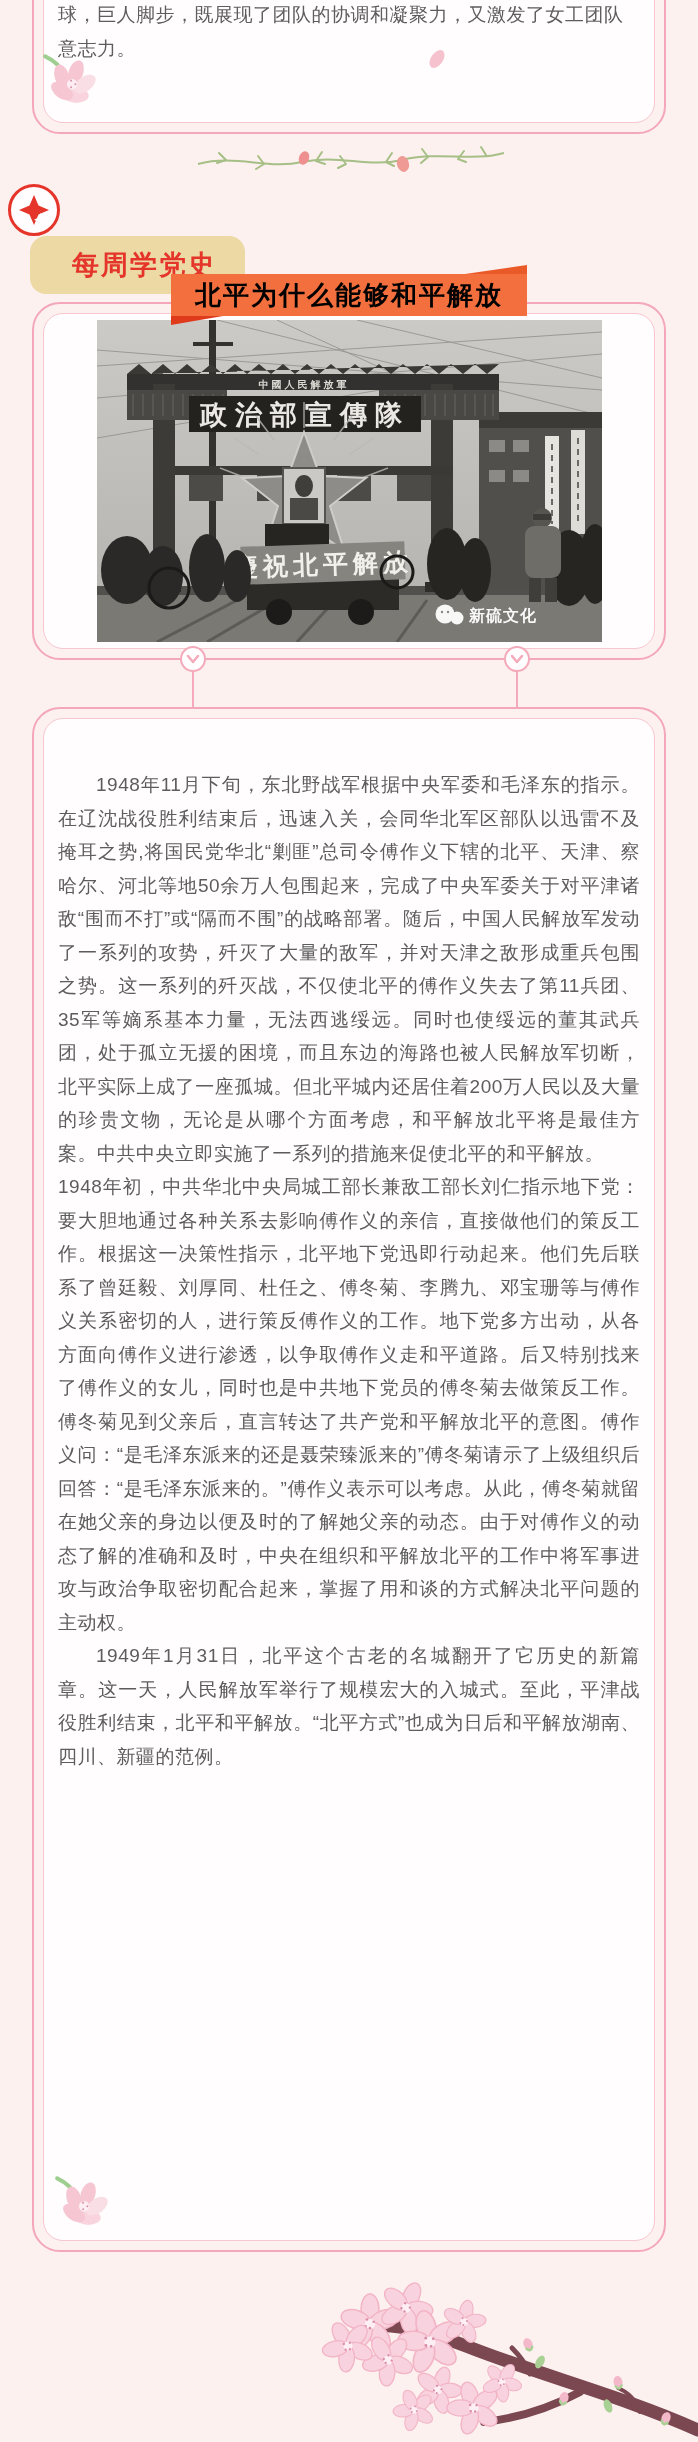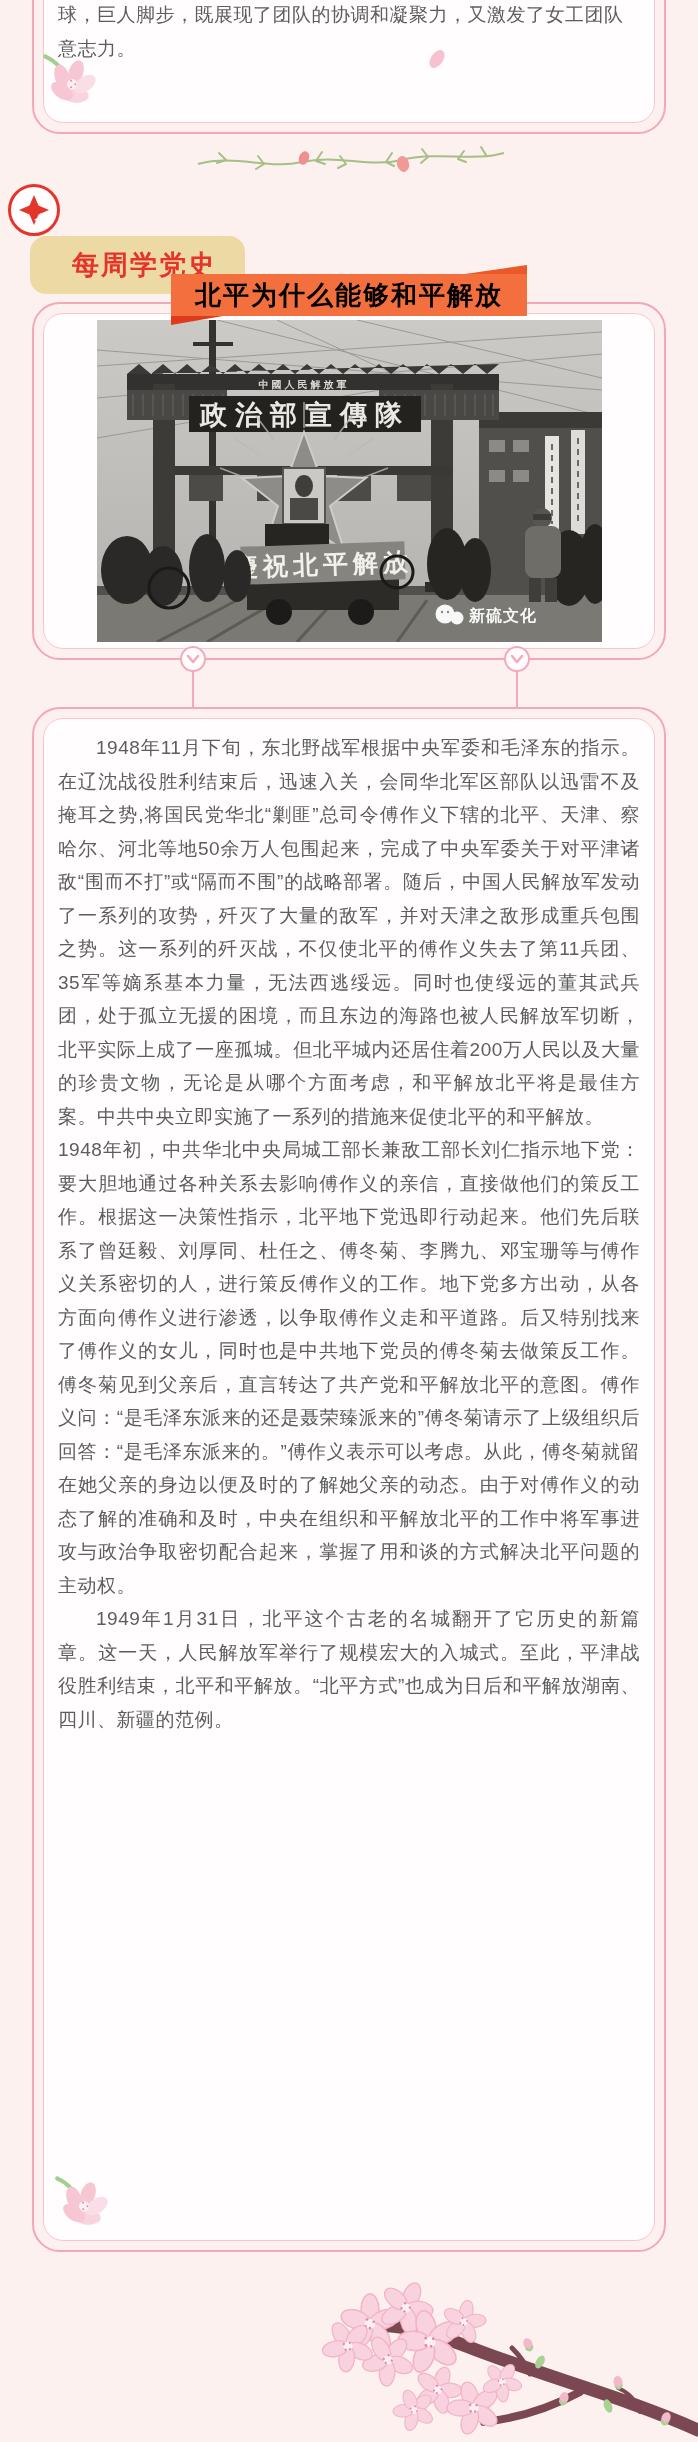--- a/index.html
+++ b/index.html
@@ -65,21 +65,21 @@
   .connector-circle{
     position:absolute;top:646px;width:26px;height:26px;border-radius:50%;
     background:#fffdfd;border:2px solid #f4aabb;box-sizing:border-box;z-index:2;
     display:flex;align-items:center;justify-content:center;
   }
   .connector-circle.left{left:180px;}
   .connector-circle.right{left:504px;}
   .article-card{left:32px;top:707px;width:634px;height:1545px;}
   .article-body{
     padding:12px 14px 0 14px;font-size:19px;line-height:33.5px;color:#5d5d5d;
-    letter-spacing:0.5px;text-align:justify;
+    letter-spacing:0.5px;text-align:justify;margin-top:37px;
   }
   .article-body p{margin:0;}
   .article-body p.indent{text-indent:2em;}
   .branch{position:absolute;left:278px;top:2278px;width:420px;height:164px;}
 </style>
 </head>
 <body>
 
 <div class="frame intro-card">
   <div class="frame-inner">

